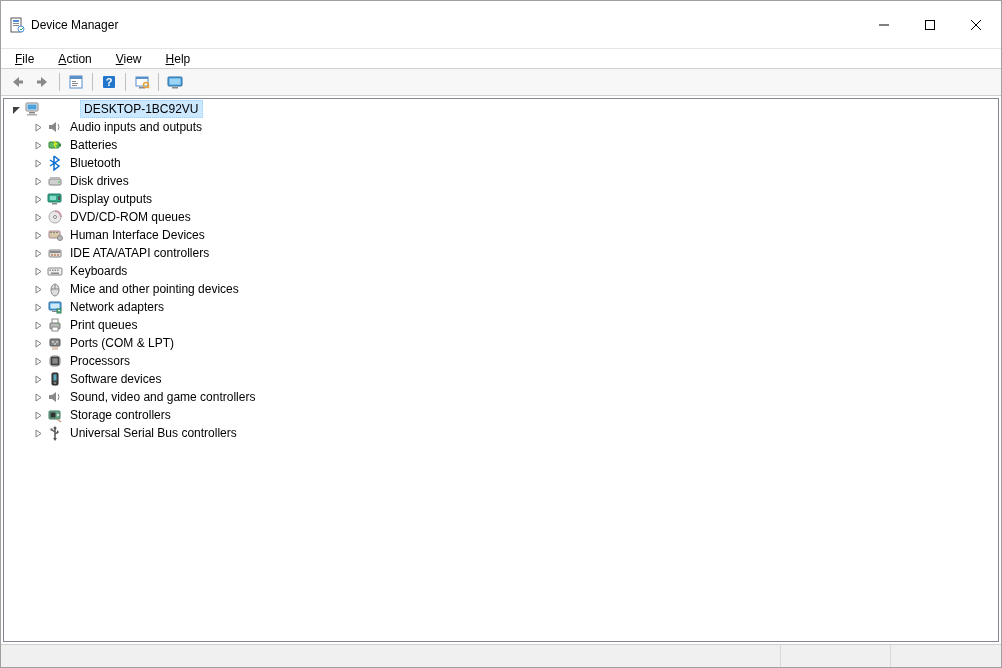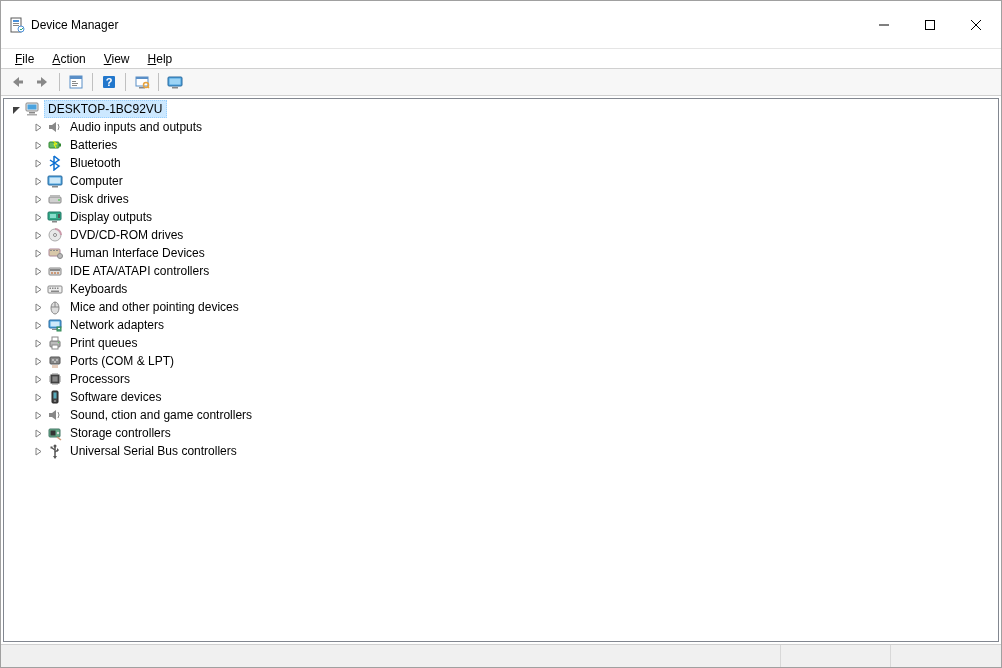--- a/index.html
+++ b/index.html
@@ -35,21 +35,21 @@
       width: 46px; height: 30px;
       display: flex; align-items: center; justify-content: center;
       cursor: default;
     }
     .win-btn svg { width: 10px; height: 10px; }
     
     .menubar {
       height: 20px;
       display: flex; align-items: center;
       padding: 0 6px;
-      gap: 2px;
+      gap: 8px;
       border-bottom: 1px solid #d0d0d0;
     }
     .menu-item {
       padding: 1px 8px;
       cursor: default;
     }
     .menu-item .ul { text-decoration: underline; }
     
     .toolbar {
       height: 27px;
@@ -105,20 +105,21 @@
       display: inline-flex; align-items: center; justify-content: center;
       flex-shrink: 0;
     }
     .node-label {
       padding: 1px 3px;
       border: 1px solid transparent;
     }
     .tree-row.selected .node-label {
       background: #cce8ff;
       border: 1px dotted #99d1ff;
+      margin-left: 36px;
     }
     
     .statusbar {
       height: 23px;
       background: #f0f0f0;
       border-top: 1px solid #d0d0d0;
       display: flex;
     }
     .status-cell {
       flex: 1;
@@ -293,33 +294,20 @@
           <span class="node-label">Bluetooth</span>
         </div>
         <div class="tree-row child">
           <span class="expander">
             <svg width="9" height="9" viewBox="0 0 9 9">
               <path d="M2 1 L7 4.5 L2 8 Z" fill="none" stroke="#808080" stroke-width="1"></path>
             </svg>
           </span>
           <span class="node-icon">
             <svg width="16" height="16" viewBox="0 0 16 16">
-              <use href="#i-monitor"></use>
-            </svg>
-          </span>
-          <span class="node-label">Computer</span>
-        </div>
-        <div class="tree-row child">
-          <span class="expander">
-            <svg width="9" height="9" viewBox="0 0 9 9">
-              <path d="M2 1 L7 4.5 L2 8 Z" fill="none" stroke="#808080" stroke-width="1"></path>
-            </svg>
-          </span>
-          <span class="node-icon">
-            <svg width="16" height="16" viewBox="0 0 16 16">
               <use href="#i-disk"></use>
             </svg>
           </span>
           <span class="node-label">Disk drives</span>
         </div>
         <div class="tree-row child">
           <span class="expander">
             <svg width="9" height="9" viewBox="0 0 9 9">
               <path d="M2 1 L7 4.5 L2 8 Z" fill="none" stroke="#808080" stroke-width="1"></path>
             </svg>
@@ -335,21 +323,21 @@
           <span class="expander">
             <svg width="9" height="9" viewBox="0 0 9 9">
               <path d="M2 1 L7 4.5 L2 8 Z" fill="none" stroke="#808080" stroke-width="1"></path>
             </svg>
           </span>
           <span class="node-icon">
             <svg width="16" height="16" viewBox="0 0 16 16">
               <use href="#i-optical"></use>
             </svg>
           </span>
-          <span class="node-label">DVD/CD-ROM drives</span>
+          <span class="node-label">DVD/CD-ROM queues</span>
         </div>
         <div class="tree-row child">
           <span class="expander">
             <svg width="9" height="9" viewBox="0 0 9 9">
               <path d="M2 1 L7 4.5 L2 8 Z" fill="none" stroke="#808080" stroke-width="1"></path>
             </svg>
           </span>
           <span class="node-icon">
             <svg width="16" height="16" viewBox="0 0 16 16">
               <use href="#i-hid"></use>
@@ -465,21 +453,21 @@
           <span class="expander">
             <svg width="9" height="9" viewBox="0 0 9 9">
               <path d="M2 1 L7 4.5 L2 8 Z" fill="none" stroke="#808080" stroke-width="1"></path>
             </svg>
           </span>
           <span class="node-icon">
             <svg width="16" height="16" viewBox="0 0 16 16">
               <use href="#i-speaker"></use>
             </svg>
           </span>
-          <span class="node-label">Sound, ction and game controllers</span>
+          <span class="node-label">Sound, video and game controllers</span>
         </div>
         <div class="tree-row child">
           <span class="expander">
             <svg width="9" height="9" viewBox="0 0 9 9">
               <path d="M2 1 L7 4.5 L2 8 Z" fill="none" stroke="#808080" stroke-width="1"></path>
             </svg>
           </span>
           <span class="node-icon">
             <svg width="16" height="16" viewBox="0 0 16 16">
               <use href="#i-storage"></use>

